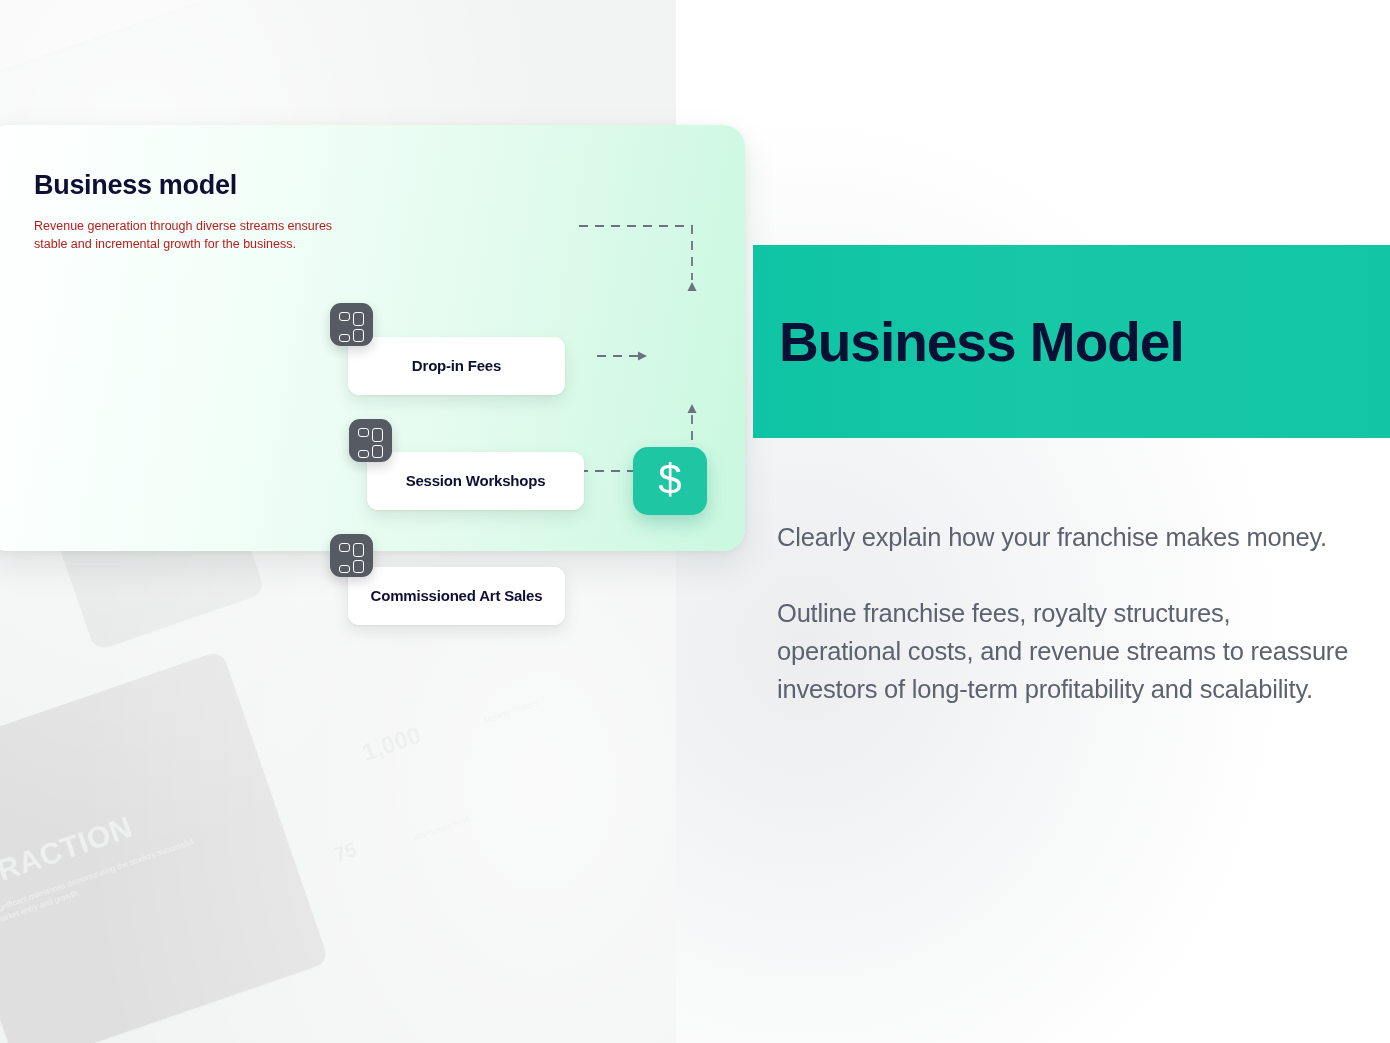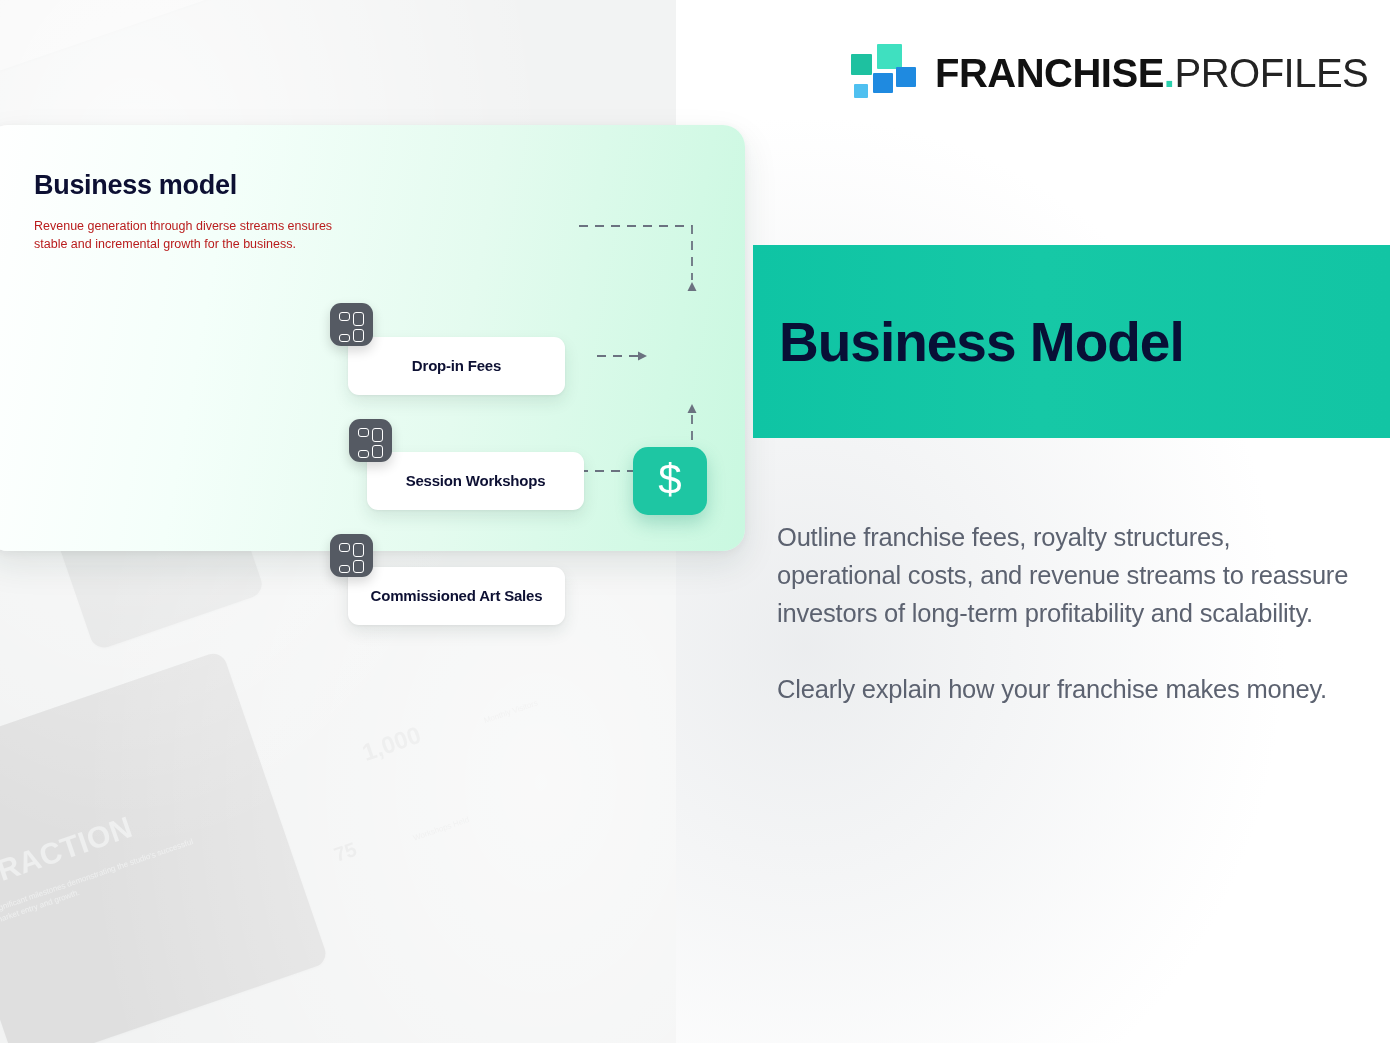--- a/index.html
+++ b/index.html
@@ -334,35 +334,23 @@
         <span>$</span>
       </div>
     </div>
   </div>
 
   <div class="fc-left">
     <div class="fc-heading">Business model</div>
     <div class="fc-subtext">Revenue generation through diverse streams ensures stable and incremental growth for the business.</div>
   </div>
 
-  <div class="brand">
-    <div class="brand-mark">
-      <span style="left:0px;  top:10px; width:21px; height:21px; background:#1ec1a0;"></span>
-      <span style="left:26px; top:0px;  width:25px; height:25px; background:#3fe0c0;"></span>
-      <span style="left:3px;  top:40px; width:14px; height:14px; background:#4fc0f0;"></span>
-      <span style="left:22px; top:29px; width:20px; height:20px; background:#1f8ae0;"></span>
-      <span style="left:45px; top:23px; width:20px; height:20px; background:#1f8ae0;"></span>
-    </div>
-    <div class="brand-text">
-      <span class="b1">FRANCHISE</span><span class="dot">.</span><span class="b2">PROFILES</span>
-    </div>
-  </div>
 
   <div class="title-band">
     <h1>Business Model</h1>
   </div>
 
   <div class="body-copy">
+    <p>Clearly explain how your franchise makes money.</p>
     <p>Outline franchise fees, royalty structures, operational costs, and revenue streams to reassure investors of long-term profitability and scalability.</p>
-    <p>Clearly explain how your franchise makes money.</p>
   </div>
 
 </div>
 
 </body></html>

